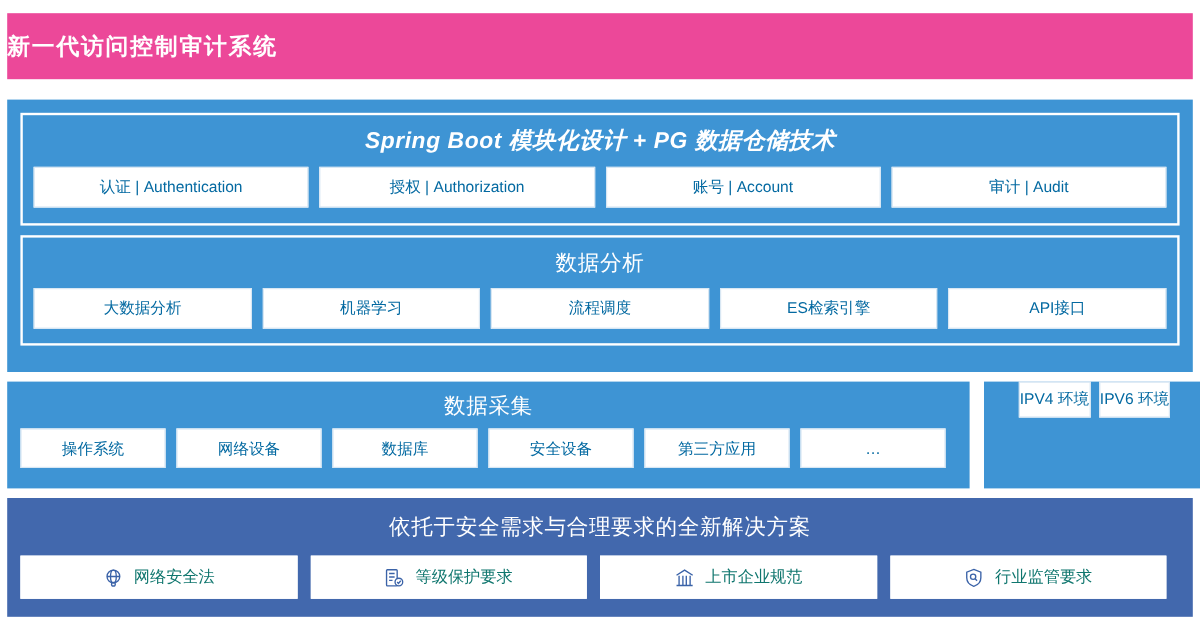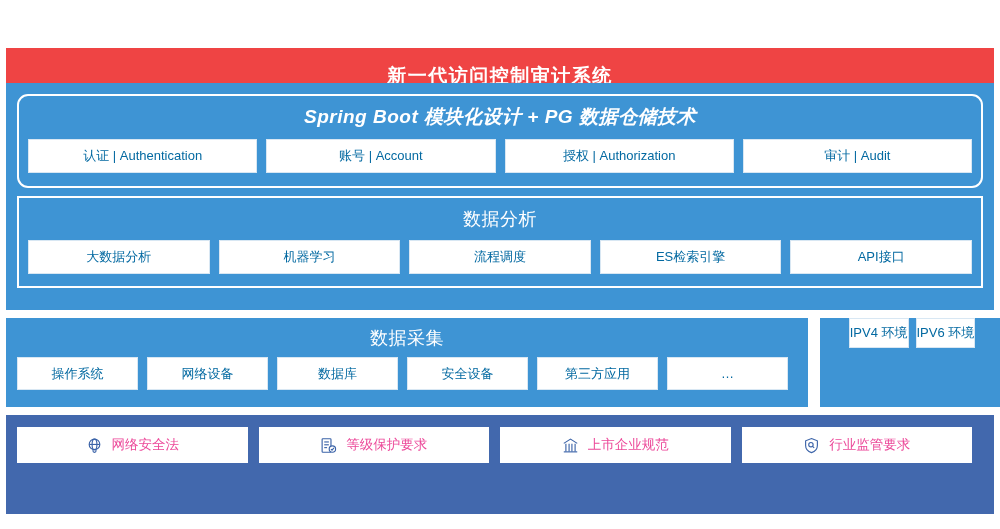--- a/index.html
+++ b/index.html
@@ -7,37 +7,37 @@
     width: 1000px; height: 529px;
     background: #ffffff;
     font-family: "Liberation Sans", "DejaVu Sans", sans-serif;
     overflow: hidden;
   }
   .page { width: 1000px; height: 529px; position: relative; background: #fff; }
 
   
   .header {
     position: absolute; left: 6px; top: 11px; width: 988px; height: 55px;
-    background: #ef4444;
-    display: flex; align-items: center; justify-content: center; margin-top: 37px;
+    background: #ec4899;
+    display: flex; align-items: center; 
   }
   .header-title {
     color: #ffffff; font-size: 19px; font-weight: bold; letter-spacing: 1.5px;
   }
 
   
   .panel-upper {
     position: absolute; left: 6px; top: 83px; width: 988px; height: 227px;
     background: #3e94d4;
   }
   .inner-box {
     border: 2px solid #ffffff;
     position: absolute;
   }
-  .inner-1 { left: 11px; top: 11px; width: 966px; height: 94px; border-radius: 11px; }
+  .inner-1 { left: 11px; top: 11px; width: 966px; height: 94px; }
   .inner-2 { left: 11px; top: 113px; width: 966px; height: 92px; }
 
   .section-title {
     width: 100%; text-align: center; color: #ffffff;
     font-size: 18px; font-weight: normal; letter-spacing: .5px;
   }
   .inner-1 .section-title { margin-top: 8px; font-style: italic; font-size: 19px; font-weight: bold; }
   .inner-2 .section-title { margin-top: 9px; }
 
   .chip-row {
@@ -70,21 +70,21 @@
   .panel-ipv .chip { height: 30px; flex: 0 0 30px; margin-right: 0; font-size: 13px; }
 
   
   .panel-bottom {
     position: absolute; left: 6px; top: 415px; width: 988px; height: 99px;
     background: #4268ad;
   }
   .panel-bottom .section-title { margin-top: 12px; font-size: 18px; }
   .panel-bottom .chip-row { padding: 0 11px; margin-top: 12px; }
   .panel-bottom .chip {
-    height: 36px; margin-right: 11px; color: #ec4899;
+    height: 36px; margin-right: 11px; color: #0f766e;
     font-size: 13.5px; gap: 9px; border: 1px solid #ffffff;
   }
   .icon { width: 17px; height: 17px; display: inline-flex; align-items: center; justify-content: center; flex: 0 0 auto; }
   .icon svg { width: 17px; height: 17px; display: block; }
 </style>
 </head>
 <body>
 
 <div class="page">
 
@@ -94,24 +94,24 @@
 
   <div class="panel-upper">
 
     <div class="inner-box inner-1">
       <div class="section-title">Spring Boot 模块化设计 + PG 数据仓储技术</div>
       <div class="chip-row">
         <div class="chip">
           <span>认证 | Authentication</span>
         </div>
         <div class="chip">
+          <span>授权 | Authorization</span>
+        </div>
+        <div class="chip">
           <span>账号 | Account</span>
-        </div>
-        <div class="chip">
-          <span>授权 | Authorization</span>
         </div>
         <div class="chip">
           <span>审计 | Audit</span>
         </div>
       </div>
     </div>
 
     <div class="inner-box inner-2">
       <div class="section-title">数据分析</div>
       <div class="chip-row">
@@ -162,20 +162,21 @@
   <div class="panel-ipv">
     <div class="chip">
       <span>IPV4 环境</span>
     </div>
     <div class="chip">
       <span>IPV6 环境</span>
     </div>
   </div>
 
   <div class="panel-bottom">
+    <div class="section-title">依托于安全需求与合理要求的全新解决方案</div>
     <div class="chip-row">
 
       <div class="chip">
         <span class="icon">
           <svg viewBox="0 0 24 24" fill="none" stroke="#3b63a8" stroke-width="1.6">
             <circle cx="12" cy="10.5" r="7.5"></circle>
             <ellipse cx="12" cy="10.5" rx="3.4" ry="7.5"></ellipse>
             <line x1="4.5" y1="10.5" x2="19.5" y2="10.5"></line>
             <circle cx="12" cy="19.5" r="2.2"></circle>
           </svg>

